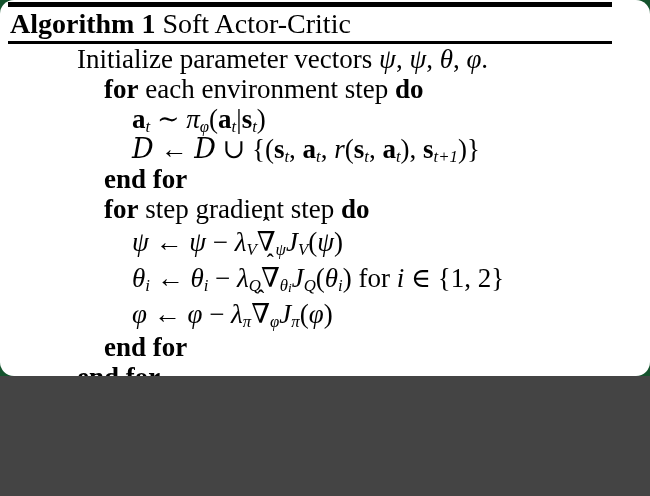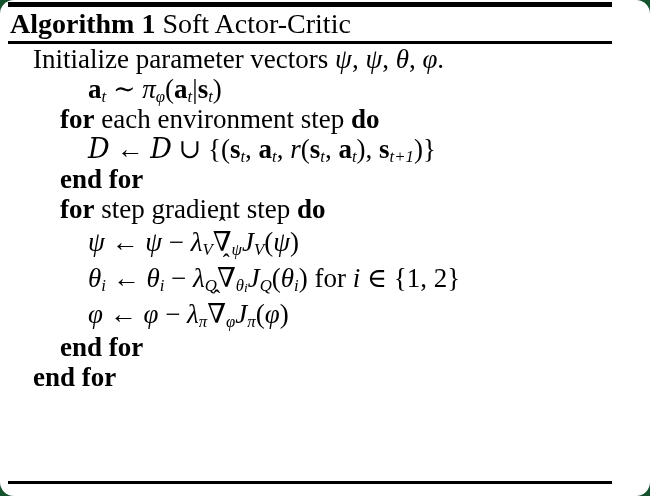--- a/index.html
+++ b/index.html
@@ -1,18 +1,18 @@
 <!DOCTYPE html>
 <html><head>
 <meta charset="utf-8">
 <style>
   html,body{margin:0;padding:0;background:#444;}
   .frame{
     position:relative;
-    width:650px;height:496px;
+    width:650px;height:376px;
     background:#14532d;
     font-family:"Liberation Serif","DejaVu Serif","DejaVu Sans",serif;
     overflow:hidden;
   }
   .paper{
     position:absolute;inset:0;
     background:#fff;
     border-radius:14px;
     overflow:hidden;
     color:#000;
@@ -21,21 +21,21 @@
   .rule.top{top:2px;height:5px;}
   .rule.mid{top:41px;height:2.5px;}
   .rule.bot{top:481px;height:2.5px;}
   .title{
     position:absolute;top:7px;left:10px;
     font-size:28px;line-height:34px;white-space:nowrap;
   }
   .body{position:absolute;top:44px;left:0;right:0;}
   .line{
     font-size:27px;height:30px;line-height:30px;
-    padding-left:33px;white-space:nowrap;
+    padding-left:33px;white-space:nowrap;margin-left:44px;
   }
   .line.ind1{padding-left:60px;}
   .line.ind2{padding-left:88px;}
   .line.tall{height:36px;line-height:36px;}
   .b{font-weight:bold;}
   .i{font-style:italic;}
   .bf{font-weight:bold;}
   .sub{font-size:0.62em;vertical-align:-0.22em;letter-spacing:0;}
   .sub2{font-size:0.5em;vertical-align:-0.4em;}
   .bar{text-decoration:overline;text-decoration-thickness:1.5px;}
@@ -49,22 +49,22 @@
 </head>
 <body>
 
 <div class="frame">
   <div class="paper">
     <div class="rule top"></div>
     <div class="title" id="title"><span class="b">Algorithm 1</span><span> Soft Actor-Critic</span></div>
     <div class="rule mid"></div>
     <div class="body" id="lines">
         <div class="line"><span>Initialize parameter vectors </span><span class="i">ψ</span><span>, </span><span class="i bar">ψ</span><span>, </span><span class="i">θ</span><span>, </span><span class="i">φ</span><span>.</span></div>
+        <div class="line ind1"><span class="b">for</span><span> each environment step </span><span class="b">do</span></div>
         <div class="line ind2"><span class="bf">a</span><span class="i sub">t</span><span> ∼ </span><span class="i">π</span><span class="i sub">φ</span><span>(</span><span class="bf">a</span><span class="i sub">t</span><span>|</span><span class="bf">s</span><span class="i sub">t</span><span>)</span></div>
-        <div class="line ind1"><span class="b">for</span><span> each environment step </span><span class="b">do</span></div>
         <div class="line ind2"><span class="cal">D</span><span> ← </span><span class="cal">D</span><span> ∪ {(</span><span class="bf">s</span><span class="i sub">t</span><span>, </span><span class="bf">a</span><span class="i sub">t</span><span>, </span><span class="i">r</span><span>(</span><span class="bf">s</span><span class="i sub">t</span><span>, </span><span class="bf">a</span><span class="i sub">t</span><span>), </span><span class="bf">s</span><span class="i sub">t+1</span><span>)}</span></div>
         <div class="line ind1"><span class="b">end for</span></div>
         <div class="line ind1"><span class="b">for</span><span> step gradient step </span><span class="b">do</span></div>
         <div class="line ind2 tall"><span class="i">ψ</span><span> ← </span><span class="i">ψ</span><span> − </span><span class="i">λ</span><span class="i sub">V</span><span class="hatwrap"><span class="hatmark">ˆ</span><span>∇</span></span><span class="i sub">ψ</span><span class="i">J</span><span class="i sub">V</span><span>(</span><span class="i">ψ</span><span>)</span></div>
         <div class="line ind2 tall"><span class="i">θ</span><span class="i sub">i</span><span> ← </span><span class="i">θ</span><span class="i sub">i</span><span> − </span><span class="i">λ</span><span class="i sub">Q</span><span class="hatwrap"><span class="hatmark">ˆ</span><span>∇</span></span><span class="i sub">θ</span><span class="i sub2">i</span><span class="i">J</span><span class="i sub">Q</span><span>(</span><span class="i">θ</span><span class="i sub">i</span><span>)</span><span> for </span><span class="i">i</span><span> ∈ {1, 2}</span></div>
         <div class="line ind2 tall"><span class="i">φ</span><span> ← </span><span class="i">φ</span><span> − </span><span class="i">λ</span><span class="i sub">π</span><span class="hatwrap"><span class="hatmark">ˆ</span><span>∇</span></span><span class="i sub">φ</span><span class="i">J</span><span class="i sub">π</span><span>(</span><span class="i">φ</span><span>)</span></div>
         <div class="line ind1"><span class="b">end for</span></div>
         <div class="line"><span class="b">end for</span></div>
       </div>
     <div class="rule bot"></div>

